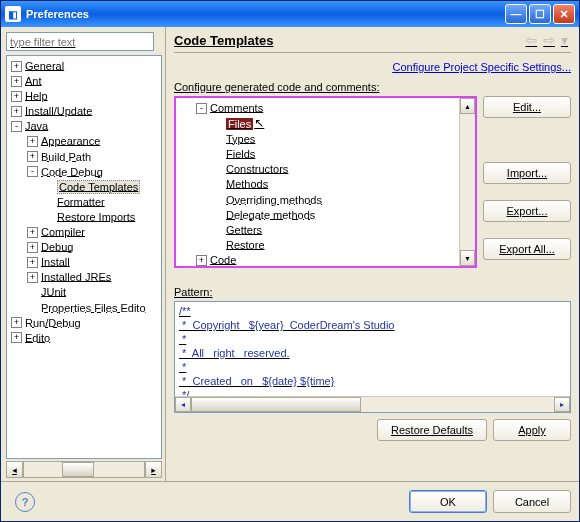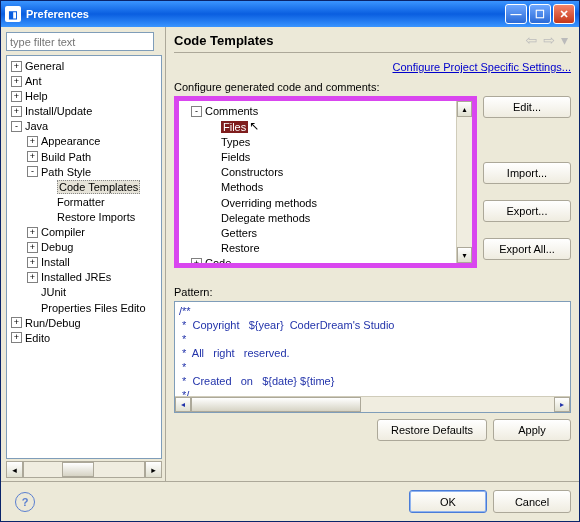--- a/index.html
+++ b/index.html
@@ -4,41 +4,41 @@
 <style>
 * { box-sizing: border-box; font-family: Tahoma, sans-serif; font-size: 11px; }
 body { margin: 0; background: #ece9d8; }
 .window { width: 580px; height: 522px; border: 1px solid #0a246a; background: #ece9d8; display: flex; flex-direction: column; }
 .titlebar { height: 26px; background: linear-gradient(to bottom, #3a95ff, #0a5ee0 50%, #0a5ee0 50%, #3a95ff); display: flex; align-items: center; padding: 0 4px; color: white; font-weight: bold; }
 .titlebar .title-icon { width: 16px; height: 16px; background: #fff; border-radius: 2px; margin-right: 5px; display:flex; align-items:center; justify-content:center; color:#0a5ee0; font-size:10px; }
 .titlebar .spacer { flex: 1; }
 .winbtn { width: 22px; height: 20px; margin-left: 2px; background: linear-gradient(to bottom,#6fa8ff,#2b6ad6); border: 1px solid #fff; border-radius: 3px; display:flex; align-items:center; justify-content:center; color:white; font-weight:bold; font-family: Arial; }
 .winbtn.close { background: linear-gradient(to bottom,#f4846a,#c4371a); }
 .content { flex: 1; display: flex; flex-direction: column; padding: 0; }
-.upper { flex: 1; display: flex; overflow:hidden; }
+.upper { flex: 1; display: flex; overflow:hidden;text-decoration:underline; }
 .leftpane { width: 165px; border-right: 1px solid #aca899; display: flex; flex-direction: column; padding: 5px 3px 3px 5px; }
 .filter { width: 148px; height: 19px; border: 1px solid #7f9db9; padding: 2px 3px; color: #888; background: #fff; margin-bottom: 4px; }
 .tree { flex: 1; background: #fff; border: 1px solid #7f9db9; overflow: auto; padding: 2px 0; }
 .tnode { white-space: nowrap; padding: 1px 0; }
 .tnode .tw { display:inline-block; width:11px; height:11px; border:1px solid #808080; text-align:center; line-height:9px; font-size:9px; color:#000; margin-right:3px; vertical-align:middle; background:#fff; }
 .tnode .sp { display:inline-block; vertical-align:middle; }
 .tnode .lbl { vertical-align:middle; }
 .tnode.sel .lbl { background:#e6e3d8; border:1px dotted #888; padding:0 1px; }
 .hscroll { height:17px; display:flex; align-items:stretch; margin-top:2px; }
 .hbtn { width:17px; border:1px solid #aca899; background:linear-gradient(#fff,#e0e0d0); display:flex; align-items:center; justify-content:center; font-size:9px; }
 .hbar { flex:1; border:1px solid #aca899; background:#f0ede0; position:relative; }
 .hbar .thumb { position:absolute; left:38px; top:0; bottom:0; width:32px; background:linear-gradient(#fff,#d6d3c4); border:1px solid #aca899; }
 .rightpane { flex:1; display:flex; flex-direction:column; padding: 5px 8px 0 8px; overflow:hidden; }
 .rhead { display:flex; align-items:center; border-bottom:1px solid #aca899; padding-bottom:4px; margin-bottom:4px; }
 .rhead h1 { font-size:13px; font-weight:bold; margin:0; flex:1; }
 .navarr { color:#bbb; font-size:14px; padding:0 3px; }
 .projlink { text-align:right; color:#0000cc; text-decoration:underline; margin: 4px 0 6px 0; }
 .seclabel { margin: 2px 0 3px 0; }
 .twocol { display:flex; gap:6px; }
-.cfgtree { flex:1; height:172px; border:5px solid #d946ef; background:#fff; overflow:auto; padding:2px 4px; position:relative; }
+.cfgtree { flex:1; height:172px; border:2px solid #d946ef; background:#fff; overflow:auto; padding:2px 12px; position:relative; }
 .cfgtree .vsb { position:absolute; right:0; top:0; bottom:0; width:16px; background:#f0ede0; border-left:1px solid #d0ccba; }
 .cfgtree .vsb .up,.cfgtree .vsb .dn{position:absolute; left:0; right:0; height:16px; background:linear-gradient(#fff,#e0e0d0); border:1px solid #aca899; display:flex; align-items:center; justify-content:center; font-size:8px;}
 .cfgtree .vsb .up{top:0}.cfgtree .vsb .dn{bottom:0}
 .btns { width:88px; display:flex; flex-direction:column; gap:16px; }
 .btn { height:22px; border:1px solid #aca899; background:linear-gradient(#fff,#efece0); border-radius:3px; display:flex; align-items:center; justify-content:center; }
 .pattern { margin-top:16px; }
 .patbox { height:112px; border:1px solid #7f9db9; background:#fff; overflow:auto; padding:3px 4px; font-family: "Courier New", monospace; font-size:12px; color:#2233aa; white-space:pre; position:relative; }
 .patbox .hsb{position:absolute;left:0;right:0;bottom:0;height:16px;background:#f0ede0;border-top:1px solid #d0ccba;}
 .patbox .hsb .l,.patbox .hsb .r{position:absolute;top:0;bottom:0;width:16px;background:linear-gradient(#fff,#e0e0d0);border:1px solid #aca899;display:flex;align-items:center;justify-content:center;font-size:8px;}
 .patbox .hsb .l{left:0}.patbox .hsb .r{right:0}
@@ -68,21 +68,21 @@
       <div class="leftpane">
         <input class="filter" placeholder="type filter text" style="">
         <div class="tree" id="leftTree">
             <div class="tnode"><span class="sp" style="width: 4px;"></span><span class="tw">+</span><span class="lbl">General</span></div>
             <div class="tnode"><span class="sp" style="width: 4px;"></span><span class="tw">+</span><span class="lbl">Ant</span></div>
             <div class="tnode"><span class="sp" style="width: 4px;"></span><span class="tw">+</span><span class="lbl">Help</span></div>
             <div class="tnode"><span class="sp" style="width: 4px;"></span><span class="tw">+</span><span class="lbl">Install/Update</span></div>
             <div class="tnode"><span class="sp" style="width: 4px;"></span><span class="tw">-</span><span class="lbl">Java</span></div>
             <div class="tnode"><span class="sp" style="width: 20px;"></span><span class="tw">+</span><span class="lbl">Appearance</span></div>
             <div class="tnode"><span class="sp" style="width: 20px;"></span><span class="tw">+</span><span class="lbl">Build Path</span></div>
-            <div class="tnode"><span class="sp" style="width: 20px;"></span><span class="tw">-</span><span class="lbl">Path Style</span></div>
+            <div class="tnode"><span class="sp" style="width: 20px;"></span><span class="tw">-</span><span class="lbl">Code Debug</span></div>
             <div class="tnode sel"><span class="sp" style="width: 36px;"></span><span class="sp" style="width: 14px;"></span><span class="lbl">Code Templates</span></div>
             <div class="tnode"><span class="sp" style="width: 36px;"></span><span class="sp" style="width: 14px;"></span><span class="lbl">Formatter</span></div>
             <div class="tnode"><span class="sp" style="width: 36px;"></span><span class="sp" style="width: 14px;"></span><span class="lbl">Restore Imports</span></div>
             <div class="tnode"><span class="sp" style="width: 20px;"></span><span class="tw">+</span><span class="lbl">Compiler</span></div>
             <div class="tnode"><span class="sp" style="width: 20px;"></span><span class="tw">+</span><span class="lbl">Debug</span></div>
             <div class="tnode"><span class="sp" style="width: 20px;"></span><span class="tw">+</span><span class="lbl">Install</span></div>
             <div class="tnode"><span class="sp" style="width: 20px;"></span><span class="tw">+</span><span class="lbl">Installed JREs</span></div>
             <div class="tnode"><span class="sp" style="width: 20px;"></span><span class="sp" style="width: 14px;"></span><span class="lbl">JUnit</span></div>
             <div class="tnode"><span class="sp" style="width: 20px;"></span><span class="sp" style="width: 14px;"></span><span class="lbl">Properties Files Edito</span></div>
             <div class="tnode"><span class="sp" style="width: 4px;"></span><span class="tw">+</span><span class="lbl">Run/Debug</span></div>

